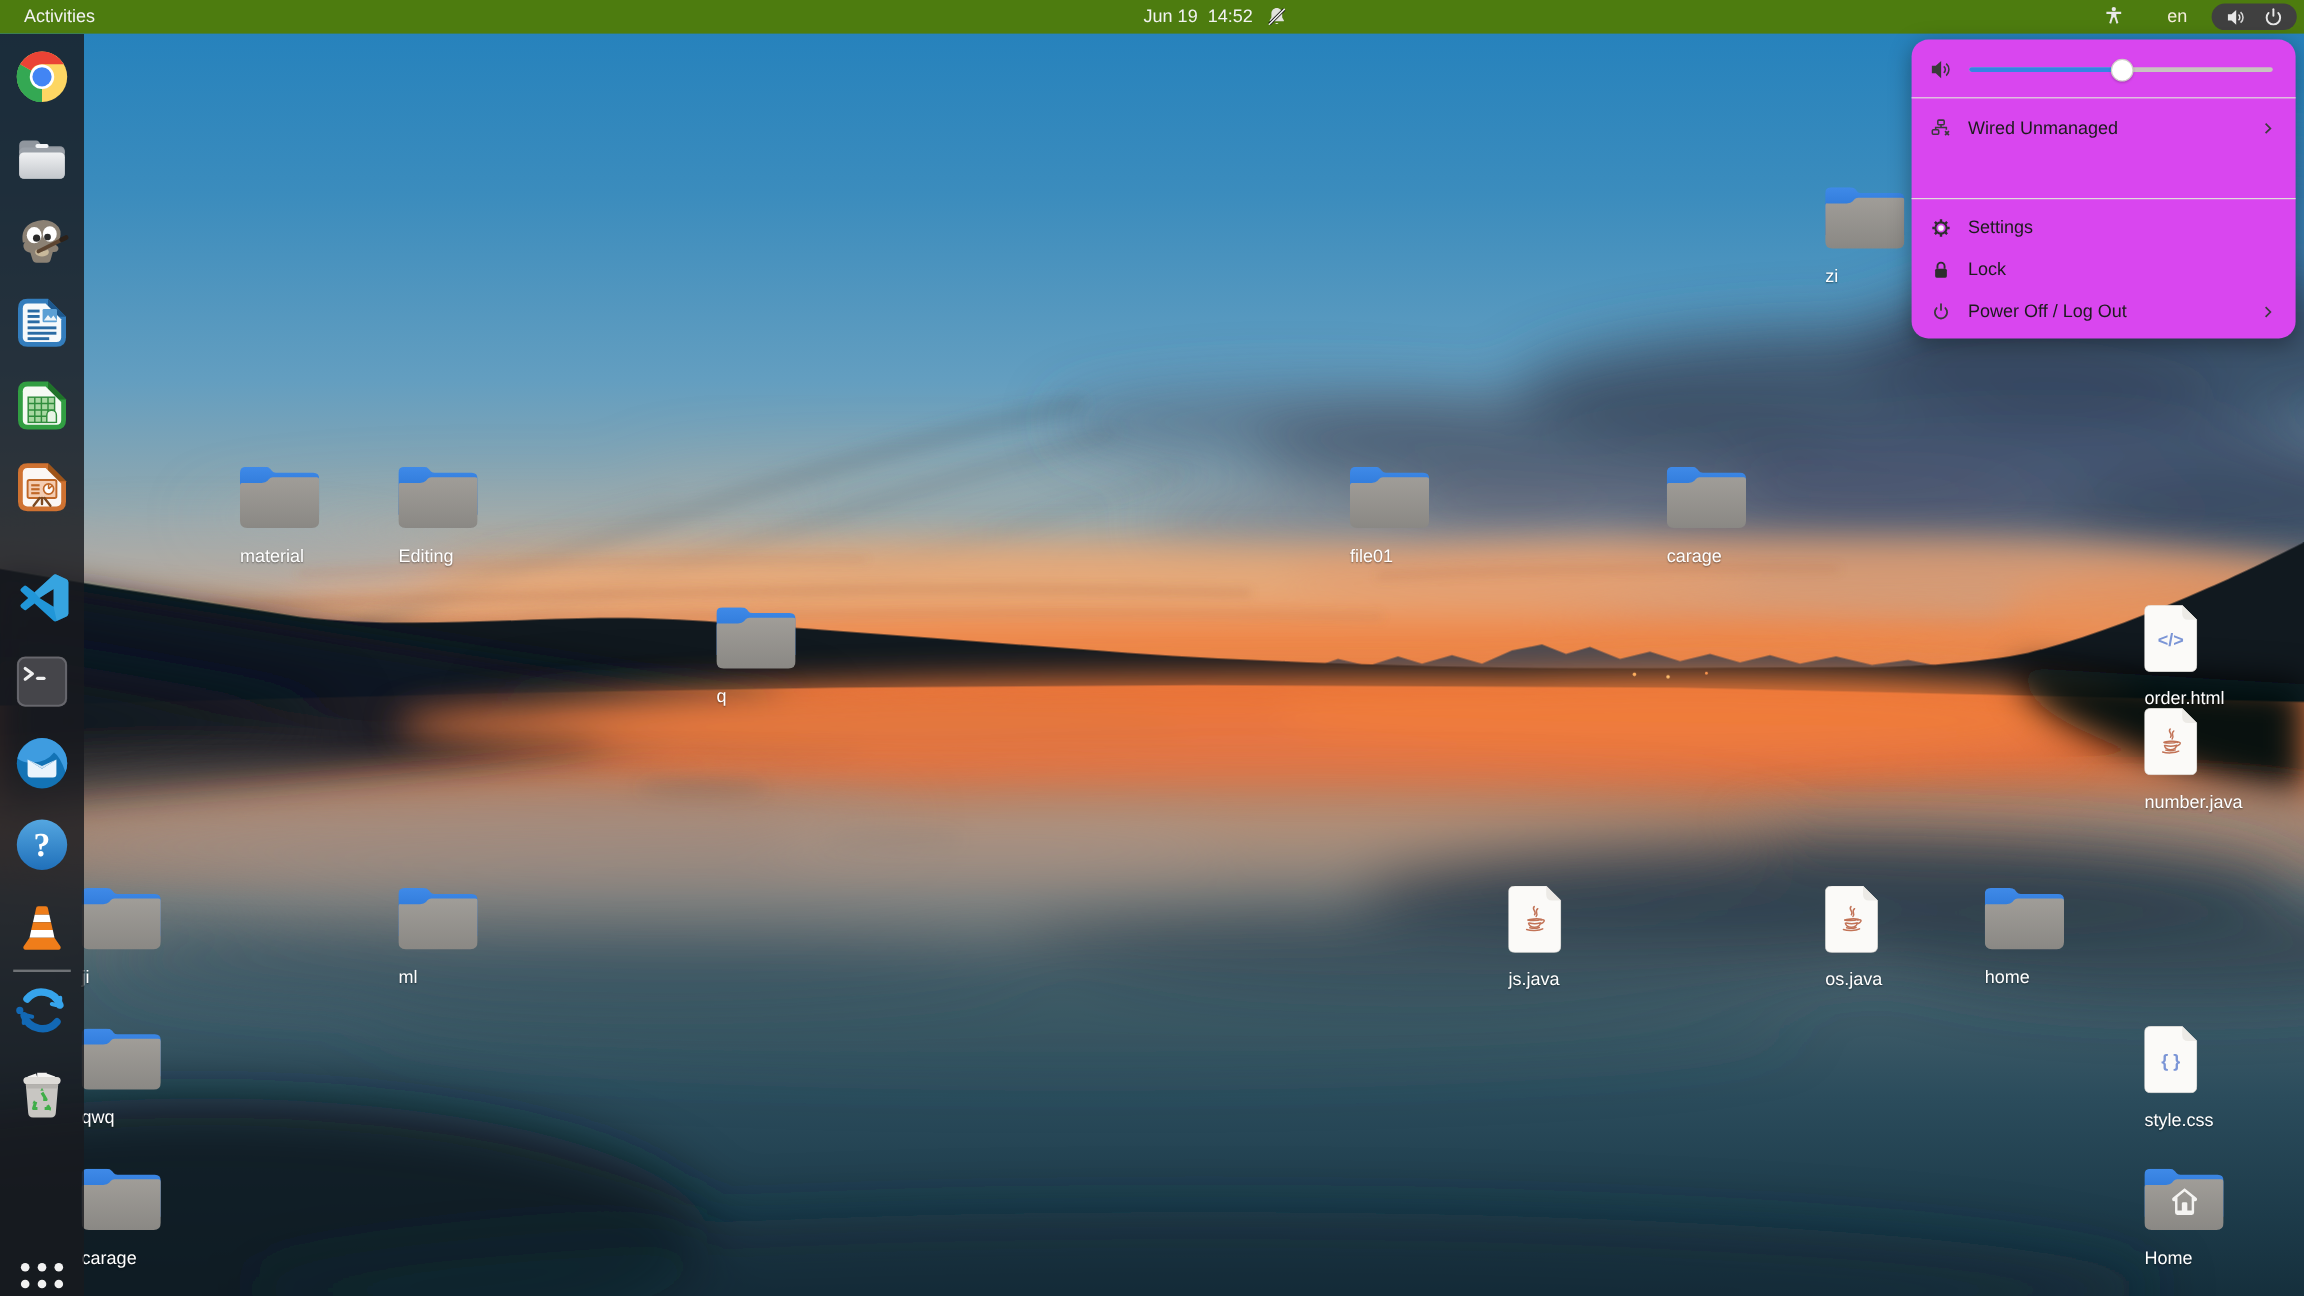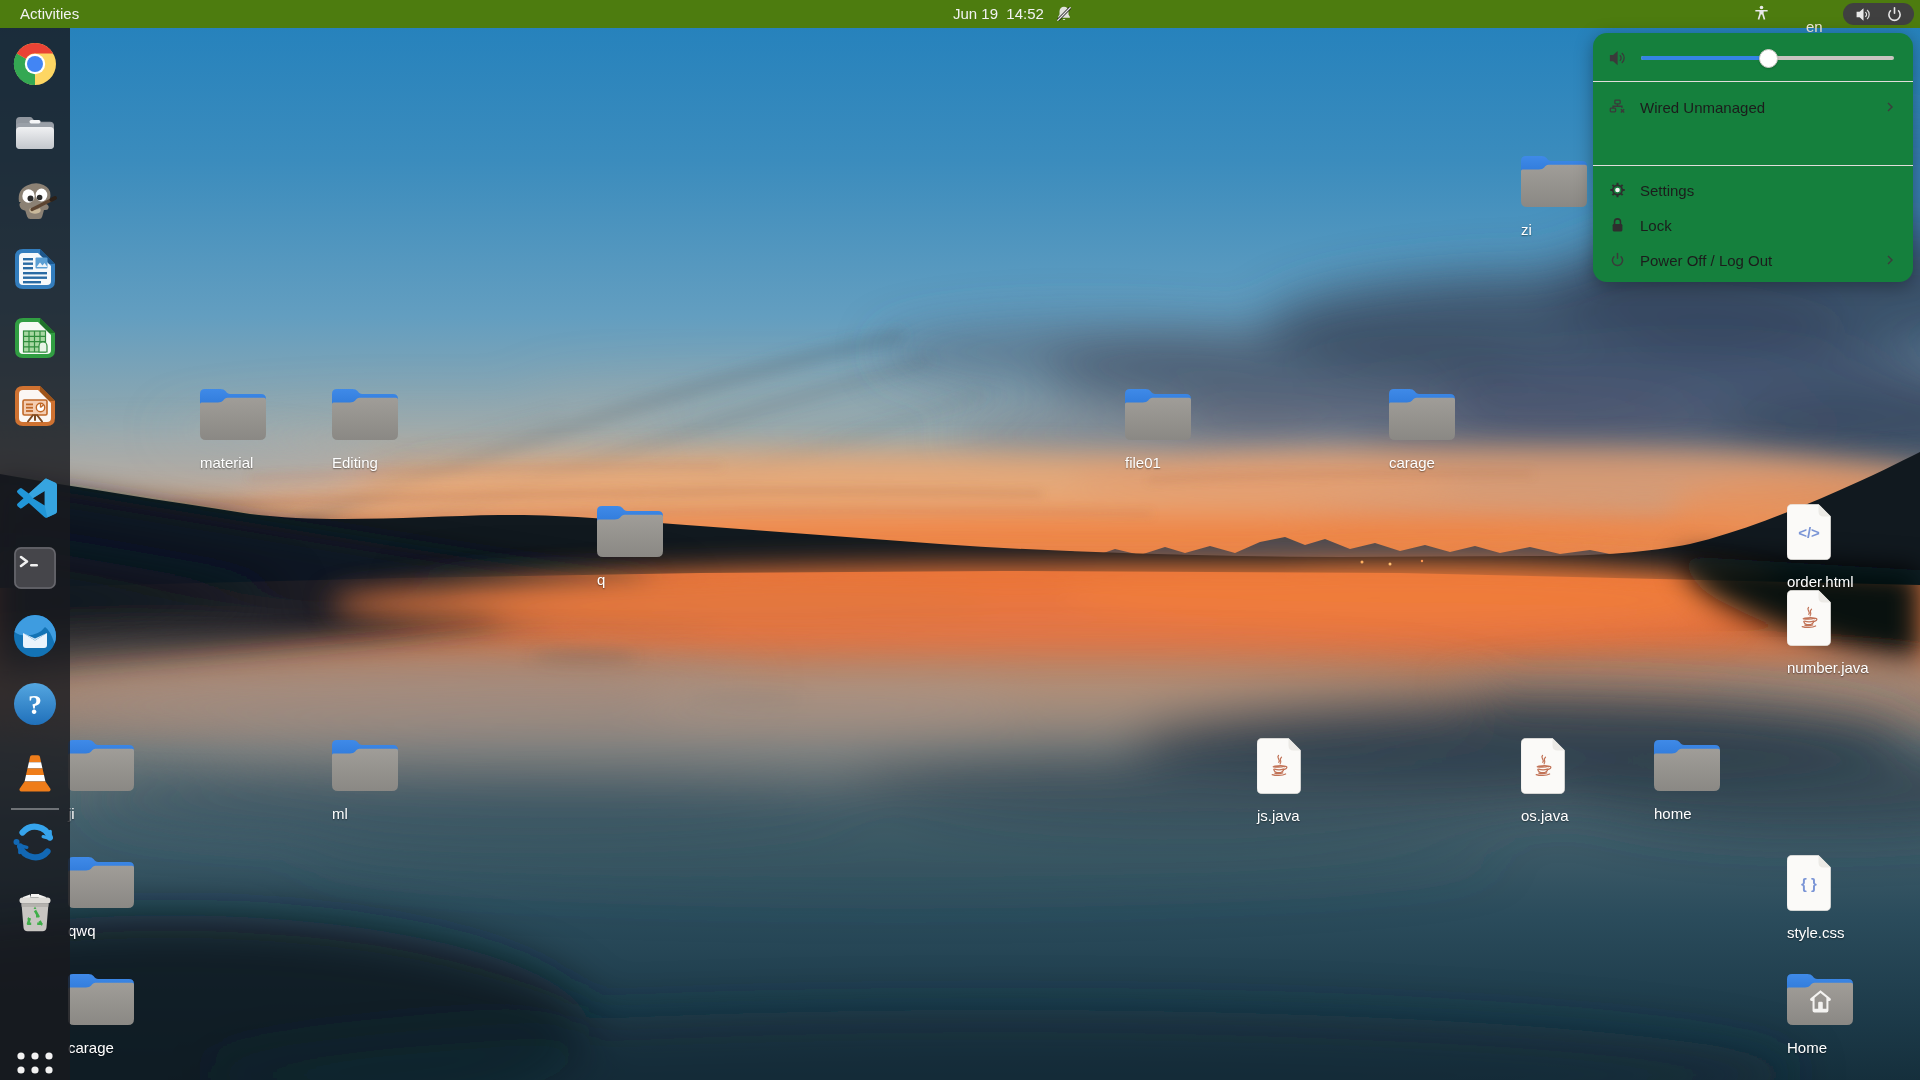--- a/index.html
+++ b/index.html
@@ -6,31 +6,31 @@
     font-family:"Liberation Sans", sans-serif;}
   #stage{position:absolute;inset:0;width:1920px;height:1080px;}
   #bg{position:absolute;left:0;top:0;width:1920px;height:1080px;}
   
   #topbar{position:absolute;left:0;top:0;width:1920px;height:28px;background:#4d7c0f;color:#fff;
     font-size:15px;z-index:40;}
   #activities{position:absolute;left:20px;top:0;line-height:28px;color:#f2f2f2;}
   #clock{position:absolute;left:953px;top:0;line-height:28px;color:#f2f2f2;}
   #bellslash{position:absolute;left:1055px;top:5px;}
   #acc{position:absolute;left:1753px;top:5px;}
-  #lang{position:absolute;left:1806px;top:13px;line-height:28px;color:#f5ecdc;}
+  #lang{position:absolute;left:1806px;top:0;line-height:28px;color:#f5ecdc;}
   #sysr{position:absolute;left:1843px;top:3px;width:71px;height:22px;background:#404040;border-radius:11px;}
   
   #dock{position:absolute;left:0;top:28px;width:70px;height:1052px;background:rgba(24,26,31,0.82);z-index:30;}
   .dicon{position:absolute;left:11px;width:48px;height:48px;}
   
   .ditem{position:absolute;width:120px;text-align:left;z-index:5;}
   .dlabel{margin-top:9px;color:#ffffff;font-size:15px;text-shadow:0 1px 1.5px rgba(0,0,0,0.45);line-height:18px;}
   .icwrap{display:inline-block;}
   
-  #menu{position:absolute;left:1593px;top:33px;width:320px;height:249px;background:#15803d;
+  #menu{position:absolute;left:1593px;top:33px;width:320px;height:249px;background:#d946ef;
     border-radius:14px;box-shadow:0 4px 18px rgba(0,0,0,0.35);z-index:50;color:#1c1c1c;font-size:15px;}
   .mrow{position:absolute;left:0;width:320px;height:35px;}
   .mico{position:absolute;left:16px;top:50%;transform:translateY(-50%);width:17px;height:17px;}
   .mtxt{position:absolute;left:47px;top:50%;transform:translateY(-50%);}
   .mchev{position:absolute;right:18px;top:50%;transform:translateY(-50%);width:10px;height:10px;}
   .msep{position:absolute;left:0px;width:320px;height:1px;background:#e1dedb;}
 </style>
 </head>
 <body>
 <div id="stage">

